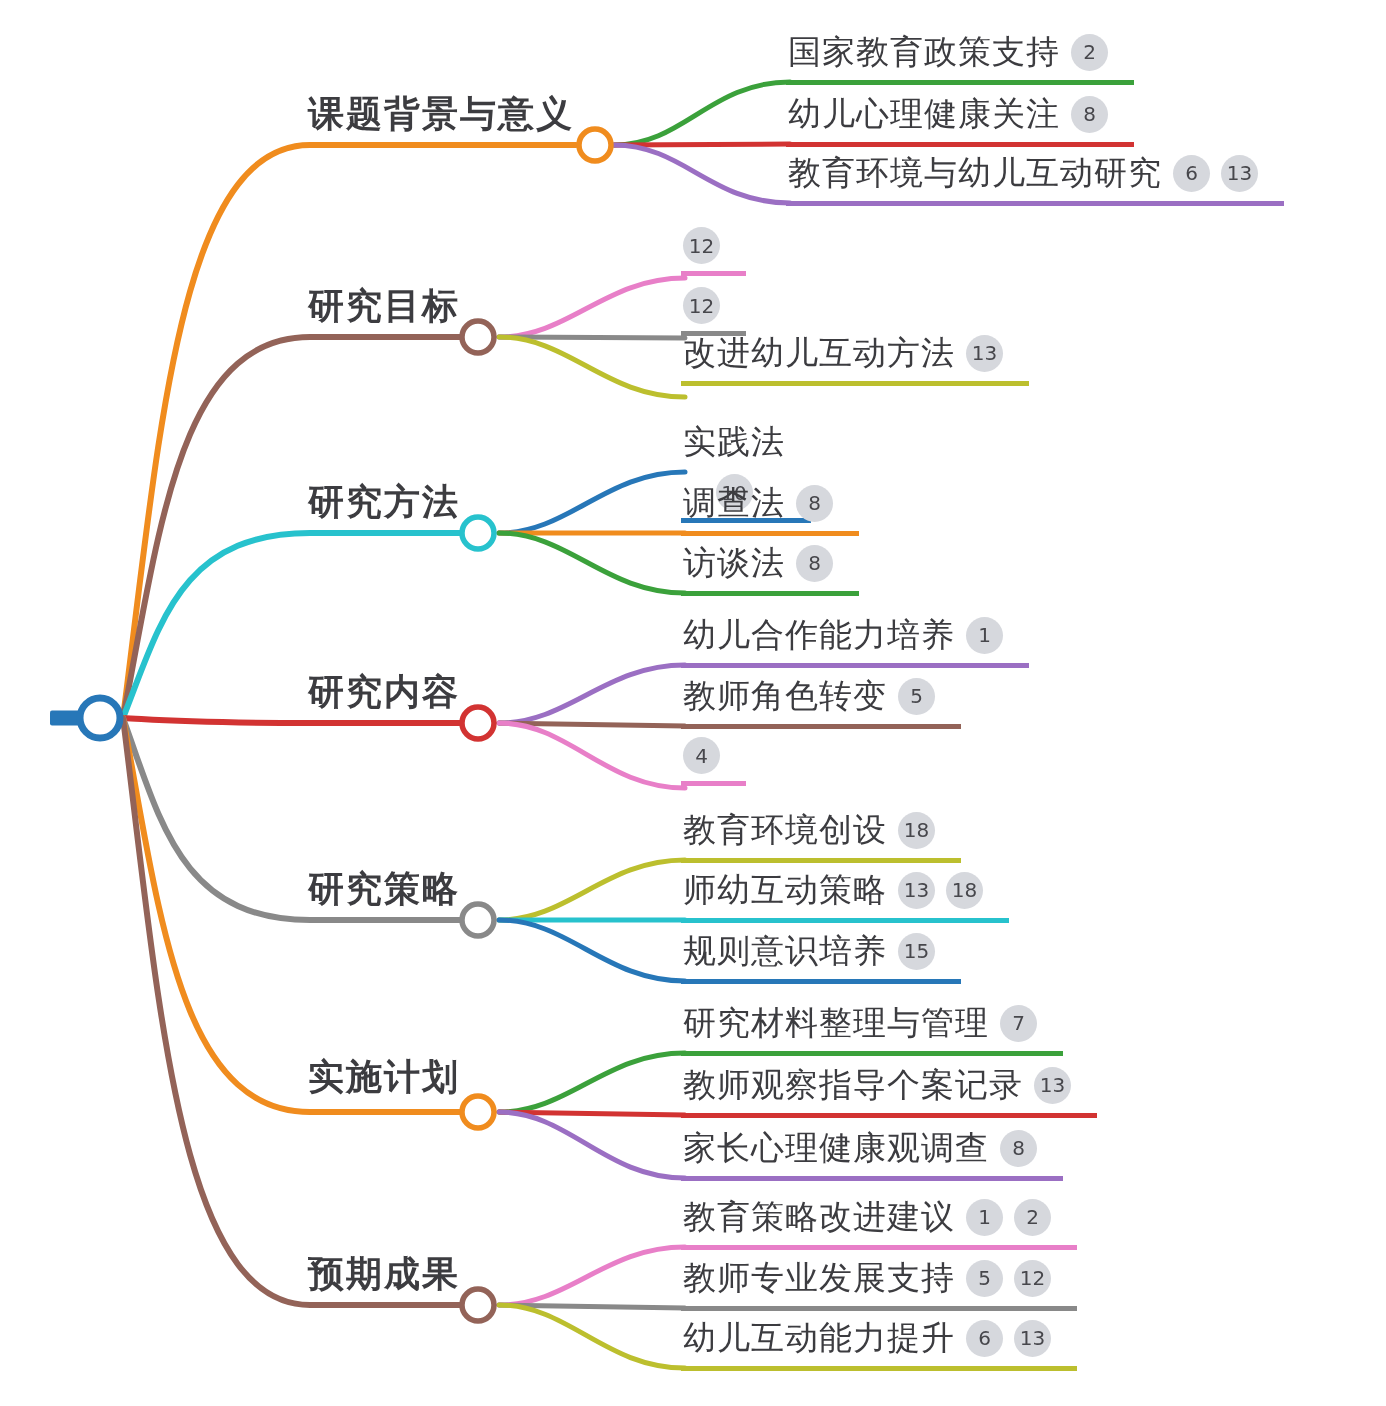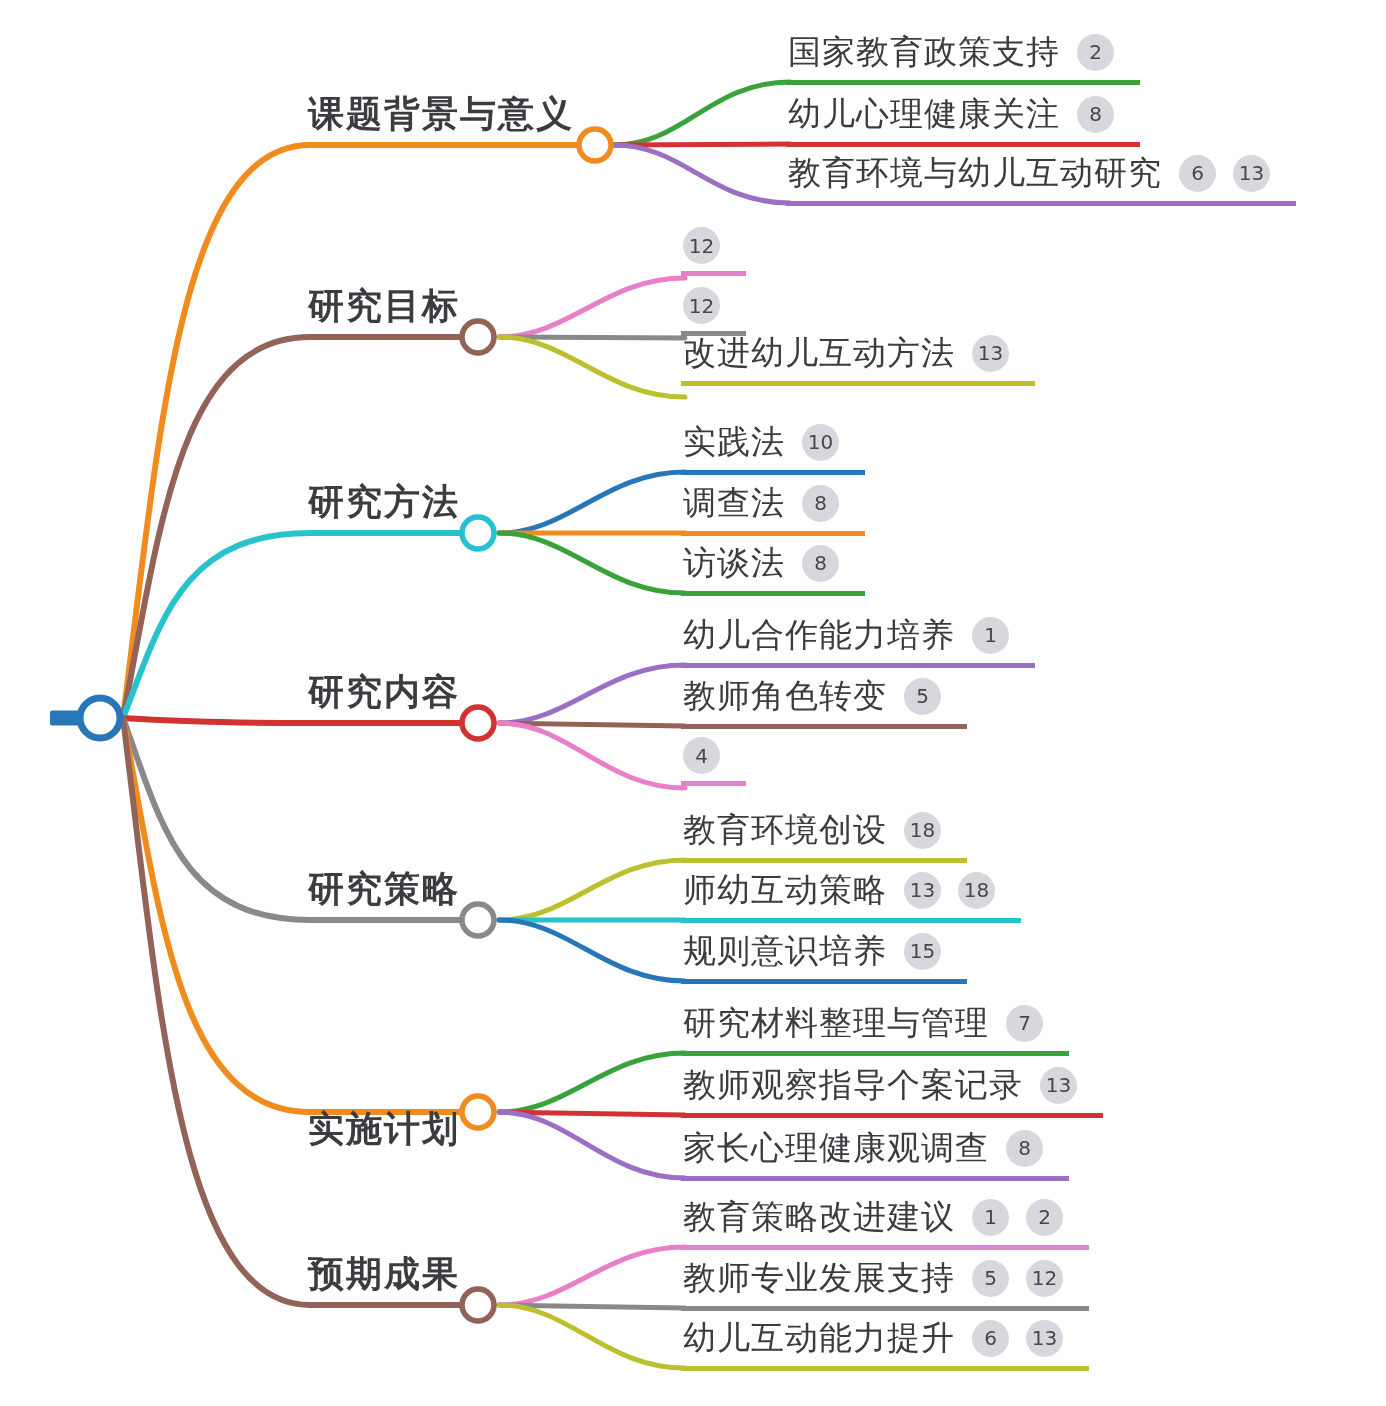--- a/index.html
+++ b/index.html
@@ -6,21 +6,21 @@
   body{
     width:1386px;height:1406px;position:relative;background:#ffffff;
     font-family:"DejaVu Sans","Liberation Sans",sans-serif;overflow:hidden;
   }
   svg.links{position:absolute;left:0;top:0;pointer-events:none}
   .branch-label{
     position:absolute;font-size:36px;line-height:42px;font-weight:700;
     color:var(--text,#3a3a3a);letter-spacing:2px;white-space:nowrap;cursor:pointer;
   }
   .leaf{
-    position:absolute;display:inline-flex;align-items:center;gap:17px;
+    position:absolute;display:inline-flex;align-items:center;gap:11px;
     padding:0 26px 7px 2px;border-bottom:5px solid var(--c,#999);
     white-space:nowrap;cursor:pointer;
   }
   .leaf-text{font-size:33px;line-height:42px;color:var(--text,#3c3c40);letter-spacing:1px}
   .badge{
     width:37px;height:37px;border-radius:50%;flex:0 0 37px;
     background:var(--badge-bg,#d6d8dd);color:var(--badge-fg,#47474c);
     font-size:20px;display:inline-flex;align-items:center;justify-content:center;
   }
 </style>
@@ -100,21 +100,21 @@
 </div>
 <div class="leaf" style="left: 681px; top: 287px; --c: #898989;">
   <span class="badge">12</span>
 </div>
 <div class="leaf" style="left: 681px; top: 332px; --c: #bcbf2e;">
   <span class="leaf-text">改进幼儿互动方法</span>
   <span class="badge">13</span>
 </div>
 
 <div class="branch-label" style="left:308px;top:481px">研究方法</div>
-<div class="leaf" style="left: 681px; top: 421px; --c: #2777b8;">
+<div class="leaf" style="left: 681px; top: 421px; flex-direction: column; --c: #2777b8;">
   <span class="leaf-text">实践法</span>
   <span class="badge">10</span>
 </div>
 <div class="leaf" style="left: 681px; top: 482px; --c: #f08c1e;">
   <span class="leaf-text">调查法</span>
   <span class="badge">8</span>
 </div>
 <div class="leaf" style="left: 681px; top: 542px; --c: #3ba13b;">
   <span class="leaf-text">访谈法</span>
   <span class="badge">8</span>
@@ -141,21 +141,21 @@
 <div class="leaf" style="left: 681px; top: 869px; --c: #27c2cd;">
   <span class="leaf-text">师幼互动策略</span>
   <span class="badge">13</span>
   <span class="badge">18</span>
 </div>
 <div class="leaf" style="left: 681px; top: 930px; --c: #2777b8;">
   <span class="leaf-text">规则意识培养</span>
   <span class="badge">15</span>
 </div>
 
-<div class="branch-label" style="left:308px;top:1108px">实施计划</div>
+<div class="branch-label" style="left:308px;top:1056px">实施计划</div>
 <div class="leaf" style="left: 681px; top: 1002px; --c: #3ba13b;">
   <span class="leaf-text">研究材料整理与管理</span>
   <span class="badge">7</span>
 </div>
 <div class="leaf" style="left: 681px; top: 1064px; --c: #d23332;">
   <span class="leaf-text">教师观察指导个案记录</span>
   <span class="badge">13</span>
 </div>
 <div class="leaf" style="left: 681px; top: 1127px; --c: #9b6fc3;">
   <span class="leaf-text">家长心理健康观调查</span>

